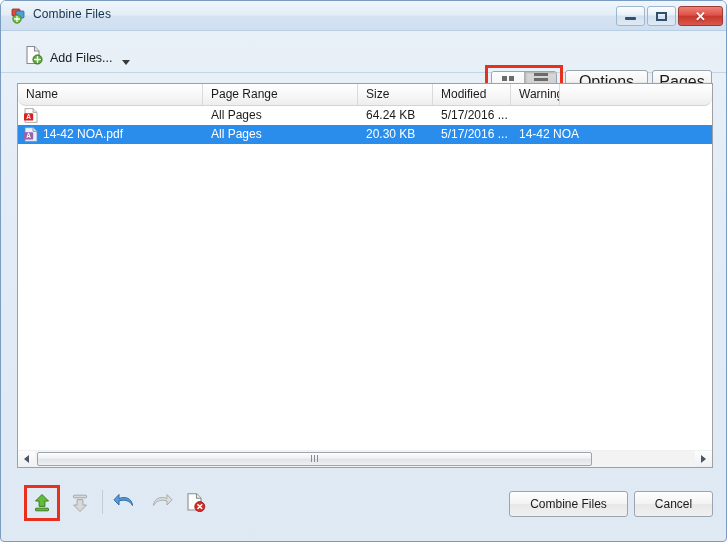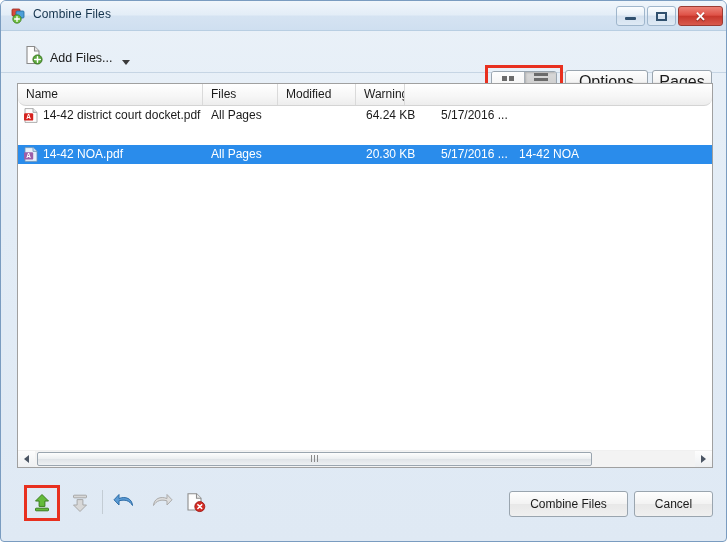--- a/index.html
+++ b/index.html
@@ -214,21 +214,21 @@
     overflow: hidden;
     white-space: nowrap;
   }
   .rows { position: relative; }
   .row {
     display: flex;
     height: 19px;
     align-items: center;
     box-sizing: border-box;
   }
-  .row.selected { background: #2a8ceb; margin-top: 20px; }
+  .row.selected { background: #2a8ceb; }
   .cell {
     font-size: 12px;
     color: #1b1b1b;
     line-height: 19px;
     padding-left: 8px;
     box-sizing: border-box;
     white-space: nowrap;
     overflow: hidden;
   }
   .row.selected .cell { color: #ffffff; }
@@ -385,36 +385,36 @@
       </div>
     </div>
 
     <button class="tbtn tbtn-options">Options</button>
     <button class="tbtn tbtn-help">Pages</button>
   </div>
 
   <div class="listpanel">
     <div class="colheader">
       <div class="col" style="width:185px">Name</div>
-      <div class="col" style="width:75px">Files</div>
+      <div class="col" style="width:155px">Page Range</div>
+      <div class="col" style="width:75px">Size</div>
       <div class="col" style="width:78px">Modified</div>
       <div class="col" style="width:49px">Warnings/</div>
     </div>
 
     <div class="rows">
 
       <div class="row">
         <div class="cell name" style="width:185px">
           <svg class="pdf-icon" viewBox="0 0 14 15">
             <path d="M1 .6h8L13 4.4V14.4H1z" fill="#fdfdfd" stroke="#9a9a9a" stroke-width=".8"></path>
             <path d="M9 .6v3.8h4" fill="#e6e6e6" stroke="#9a9a9a" stroke-width=".8"></path>
             <rect x="0" y="5.2" width="9.2" height="7.4" rx="1.2" fill="#d6231f"></rect>
             <text x="4.6" y="11.2" font-size="6.4" font-family="Liberation Sans, sans-serif" fill="#ffffff" text-anchor="middle" font-weight="bold">A</text>
           </svg>
-          <span>14-42 district court docket.pdf</span>
         </div>
         <div class="cell" style="width:155px">All Pages</div>
         <div class="cell" style="width:75px">64.24 KB</div>
         <div class="cell" style="width:78px">5/17/2016 ...</div>
         <div class="cell" style="width:49px"></div>
       </div>
 
       <div class="row selected">
         <div class="cell name" style="width:185px">
           <svg class="pdf-icon" viewBox="0 0 14 15">

